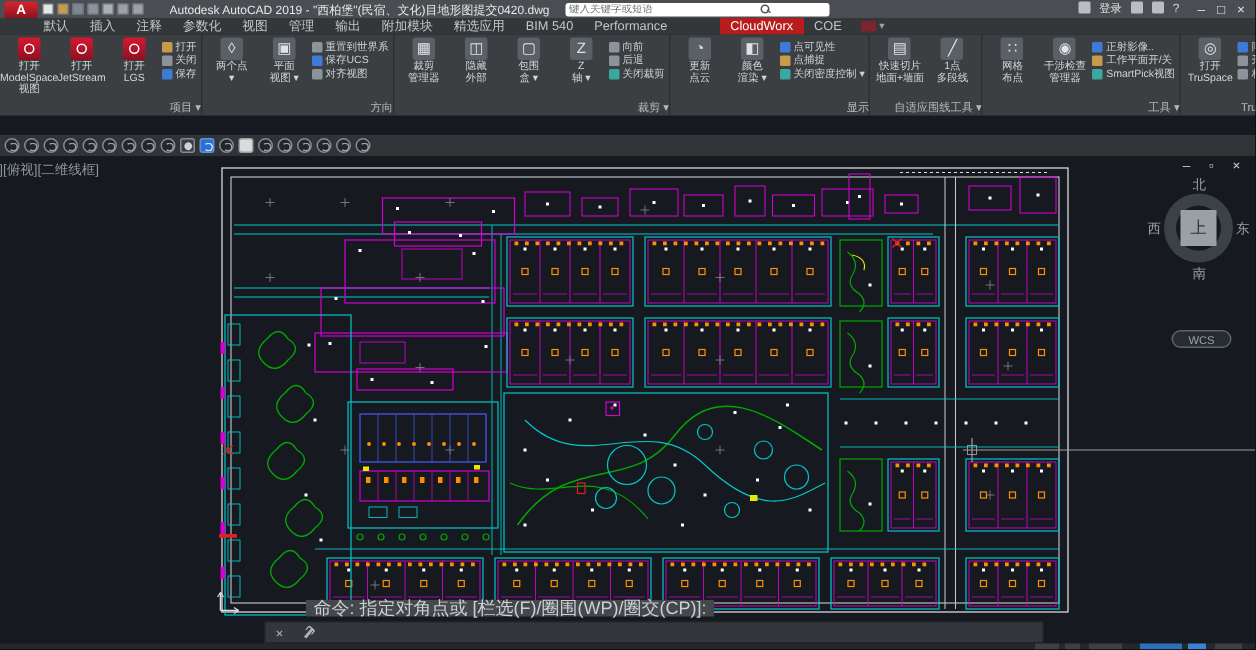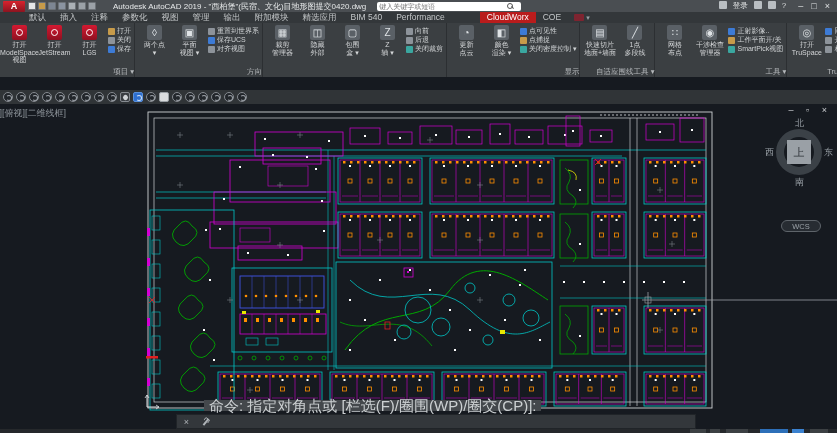--- a/index.html
+++ b/index.html
@@ -11,21 +11,21 @@
   .titlebar { position:absolute; top:0; left:0; right:0; height:12px; background:#4a4e52;
               display:flex; align-items:center; gap:3px; padding:0 3px; z-index:9; }
   .app-btn { width:22px; height:11px; background:linear-gradient(#d8232e,#8c1420); color:#fff;
              font-weight:bold; font-size:9px; line-height:11px; text-align:center; border-radius:1px; }
   .qat { display:flex; gap:2px; align-items:center; }
   .qat-ic { width:8px; height:8px; border-radius:1px; background:#9ba1a7; border:1px solid #6d7277; }
   .qat-ic.q-new{background:#e4e6e7;} .qat-ic.q-open{background:#c79b4a;} .qat-ic.q-save{background:#7d8693;}
   .qat-ic.q-saveas{background:#8a93a0;} .qat-ic.q-plot{background:#aab0b5;}
   .win-title { color:#e6e8e9; font-size:8px; white-space:nowrap; margin:0 8px 0 14px; max-width:300px;
                overflow:hidden; text-overflow:ellipsis; }
-  .search { height:9px; background:#fff; border-radius:2px; display:flex; align-items:center; width:144px; padding:0 2px; }
+  .search { height:9px; background:#fff; border-radius:2px; display:flex; align-items:center; width:176px; padding:0 2px; }
   .search input { border:0; outline:none; background:transparent; font-size:7px; color:#444; width:128px;
                   font-family:"Liberation Sans",sans-serif; }
   .mag { width:7px; height:7px; position:relative; }
   .mag::before{content:""; position:absolute; top:0; left:0; width:4px; height:4px; border:1px solid #555; border-radius:50%;}
   .mag::after{content:""; position:absolute; left:4px; top:4px; width:3px; height:1px; background:#555; transform:rotate(45deg);}
   .tb-right { margin-left:auto; display:flex; align-items:flex-start; gap:6px; color:#d9dbdc; font-size:8px; }
   .tb-ic { width:8px; height:8px; background:#b9bec2; border-radius:1px; }
   .signin { font-size:7.5px; color:#e2e4e5; }
   .winbtns { display:flex; gap:8px; margin-left:6px; padding-right:4px; color:#dfe1e2; font-size:9px; }
 
@@ -83,21 +83,21 @@
   .vc-face { position:absolute; top:22px; left:16px; width:24px; height:24px; background:#9aa0a6; color:#2d3237;
              font-size:11px; line-height:24px; text-align:center; }
   .vc-n { position:absolute; top:-1px; left:24px; color:#99a0a6; font-size:9px; }
   .vc-s { position:absolute; top:58px; left:24px; color:#99a0a6; font-size:9px; }
   .vc-e { position:absolute; top:28px; right:-4px; color:#99a0a6; font-size:9px; }
   .vc-w { position:absolute; top:28px; left:-6px; color:#99a0a6; font-size:9px; }
   .wcs { position:absolute; top:116px; right:16px; width:40px; height:12px; border:1px solid #5e646a;
          border-radius:6px; background:#272c32; color:#9aa1a7; font-size:7.5px; line-height:11px; text-align:center; z-index:3; }
 
   
-  .cmd-history { position:absolute; left:204px; top:296px; background:#44484c; color:#ccd0d2; font-size:15px;
+  .cmd-history { position:absolute; left:204px; top:296px; background:#44484c; color:#ccd0d2; font-size:12px;
                  height:11px; line-height:11px; padding:0 5px; white-space:nowrap; z-index:4; }
   .cmd-bar { position:absolute; left:176px; top:310px; width:520px; height:15px; display:flex;
              background:#33373b; border:1px solid #202428; z-index:4; }
   .cmd-tools { width:40px; display:flex; align-items:center; justify-content:space-around; color:#aeb3b7; font-size:9px; }
   .wrench { width:8px; height:8px; position:relative; }
   .wrench::before { content:""; position:absolute; left:3px; top:0; width:2px; height:8px; background:#aeb3b7; transform:rotate(40deg); }
   .wrench::after { content:""; position:absolute; left:2px; top:0; width:4px; height:3px; border:1px solid #aeb3b7; border-bottom:0; border-radius:2px 2px 0 0; transform:rotate(40deg); }
   .cmd-field { flex:1; background:#d9dcdd; display:flex; align-items:center; gap:3px; padding:0 4px; }
   .cmd-chip { width:9px; height:9px; background:#3d7bd6; color:#fff; font-size:7px; line-height:9px; text-align:center; border-radius:1px; }
   .cmd-field input { flex:1; border:0; outline:none; background:transparent; font-size:9px; font-style:italic;
@@ -246,20 +246,21 @@
             <button class="smallbtn">
               <span class="sic gray"></span>
               <span class="slbl">后退</span>
             </button>
             <button class="smallbtn">
               <span class="sic teal"></span>
               <span class="slbl">关闭裁剪</span>
             </button>
           </div>
         </div>
+        <div class="panel-label">裁剪 ▾</div>
       </div>
       <div class="panel">
         <div class="panel-body">
           <button class="bigbtn">
             <span class="bicon">◔</span>
             <span class="blbl">更新<br>点云</span>
           </button>
           <button class="bigbtn">
             <span class="bicon">◧</span>
             <span class="blbl">颜色<br>渲染 ▾</span>

